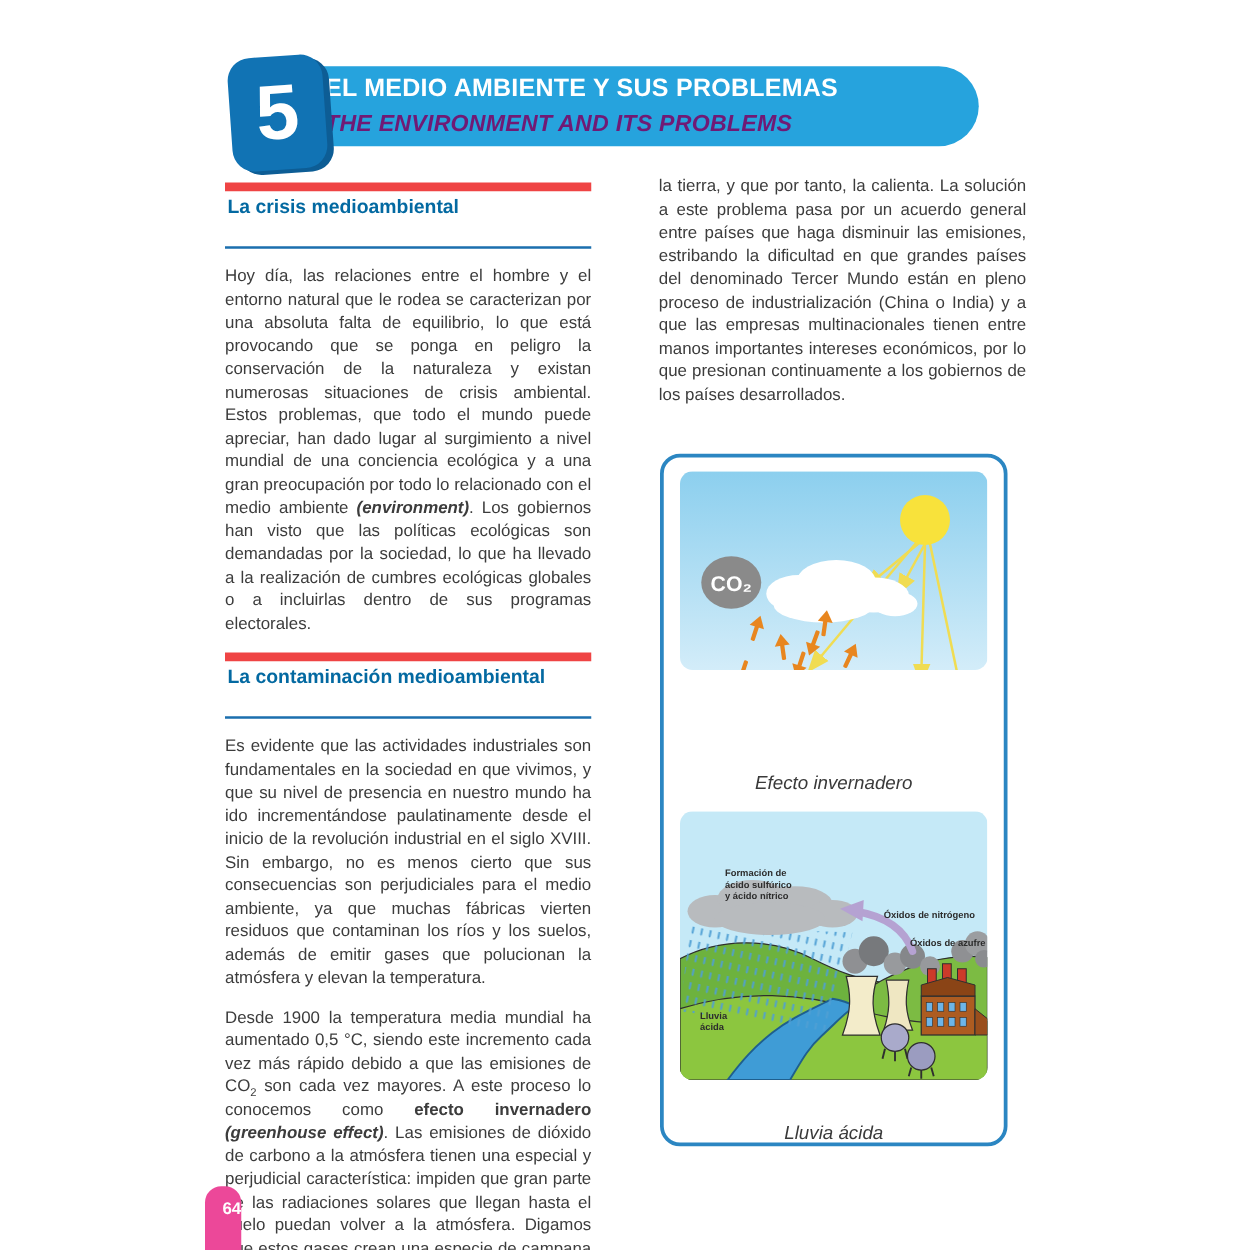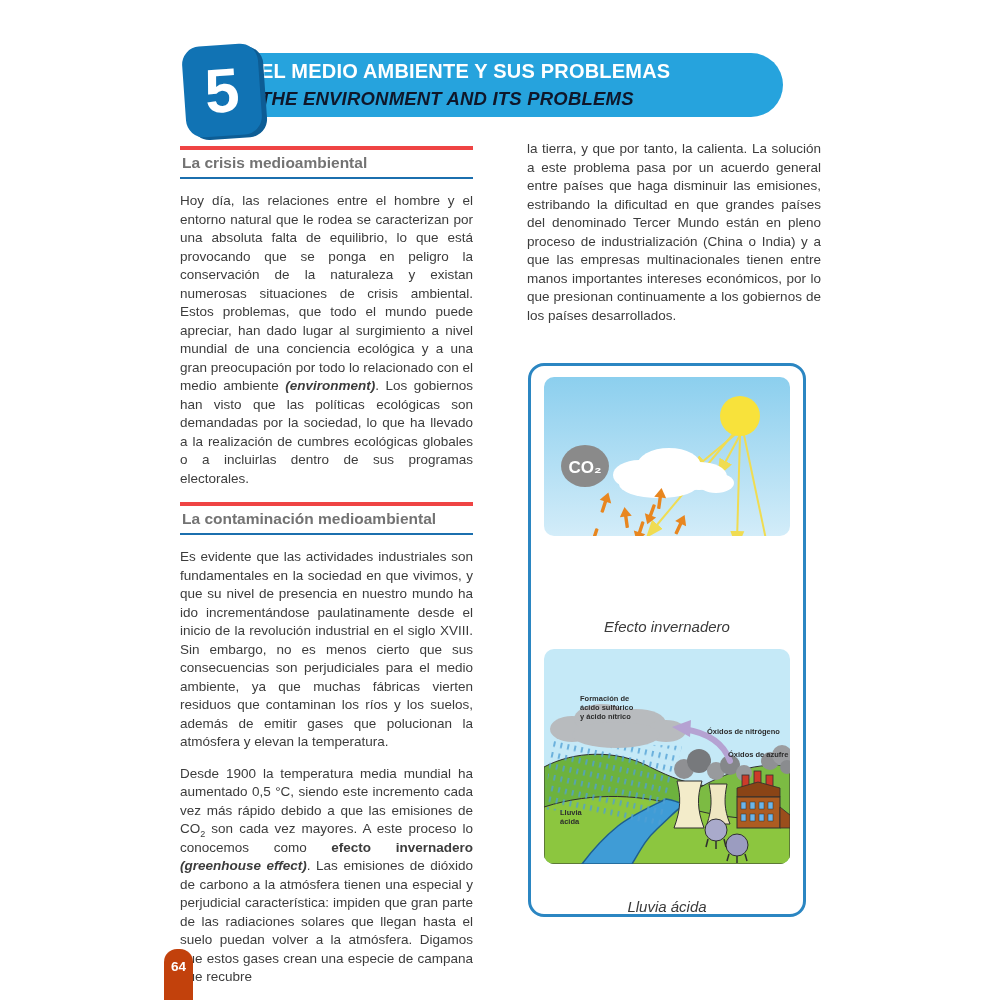--- a/index.html
+++ b/index.html
@@ -9,37 +9,37 @@
   }
 
   
   .banner {
     position:absolute; left:226px; top:53px; width:557px; height:64px;
     background:#26a3dd; border-radius:6px 32px 32px 6px;
     display:flex; flex-direction:column; justify-content:center;
     padding-left:34px; box-sizing:border-box; z-index:1;
   }
   .banner .t1 { color:#fff; font-weight:bold; font-size:20px; letter-spacing:.2px; }
-  .banner .t2 { color:#0f172a; font-weight:bold; font-style:italic; font-size:18.5px; margin-top:5px; letter-spacing:.2px; }
+  .banner .t2 { color:#701a75; font-weight:bold; font-style:italic; font-size:18.5px; margin-top:5px; letter-spacing:.2px; }
   .badge {
     position:absolute; left:184px; top:45px; width:76px; height:91px;
     background:#1173b4; border-radius:18px; transform:rotate(-4deg);
     box-shadow:5px 3px 0 #0d5d95;
     display:flex; align-items:center; justify-content:center; z-index:2;
   }
   .badge span { color:#fff; font-size:62px; font-weight:bold; line-height:1; }
 
   
   .col-left  { position:absolute; left:180px; top:146px; width:293px; }
   .col-right { position:absolute; left:527px; top:136px; width:294px; }
 
   .sec-heading {
-    border-top:4px solid #ef4444; border-bottom:2px solid #1b6fae;
-    color:#737373; font-weight:bold; font-size:15.5px;
-    padding:4px 2px 5px 2px;
+    border-top:7px solid #ef4444; border-bottom:2px solid #1b6fae;
+    color:#0369a1; font-weight:bold; font-size:15.5px;
+    padding:4px 2px 22px 2px;
   }
   .sec-heading.second { margin-top:14px; }
 
   .body-text {
     font-size:13.5px; line-height:18.5px; color:#3c3c3c;
     text-align:justify; margin:13px 0 0 0;
   }
   .body-text .b  { font-weight:bold; }
   .body-text .bi { font-weight:bold; font-style:italic; }
   .body-text sub { font-size:9px; line-height:0; }
@@ -59,22 +59,22 @@
   .fig-caption {
     position:absolute; left:0; width:100%; text-align:center;
     font-style:italic; font-size:15px; color:#3a3a3a;
   }
   .fig-caption.first  { top:252px; }
   .fig-caption.second { top:532px; }
 
   
   .page-tab {
     position:absolute; left:164px; top:949px; width:29px; height:51px;
-    background:#c2410c; border-radius:13px 13px 0 0;
-    color:#fff; font-size:13.5px; font-weight:bold; text-align:center;
+    background:#ec4899; border-radius:13px 13px 0 0;
+    color:#fff; font-size:13.5px; font-weight:bold; text-align:right;
     padding-top:10px; box-sizing:border-box;
   }
 </style>
 </head>
 <body>
 
 <div class="page">
 
   <div class="banner">
     <div class="t1">EL MEDIO AMBIENTE Y SUS PROBLEMAS</div>

